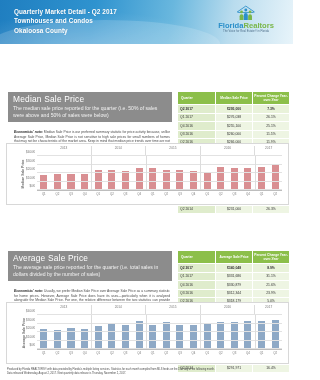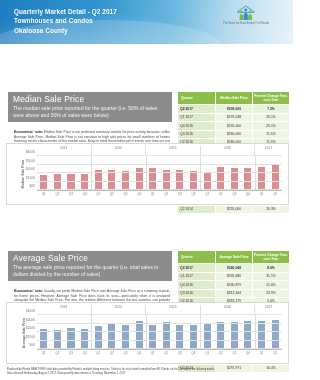--- a/index.html
+++ b/index.html
@@ -193,20 +193,23 @@
   <div class="logo">
     <svg class="mark" viewBox="0 0 48 30">
       <path d="M24 2 L40 13 L38 13 L38 14 L10 14 L10 13 L8 13 Z" fill="none" stroke="#2b8fc9" stroke-width="1.6"></path>
       <circle cx="16" cy="13" r="2.6" fill="#7ab648"></circle>
       <path d="M12.4 28 v-7 a3.6 3.6 0 0 1 7.2 0 v7 z" fill="#7ab648"></path>
       <circle cx="24" cy="9.5" r="2.8" fill="#2b8fc9"></circle>
       <path d="M20.2 28 v-9 a3.8 3.8 0 0 1 7.6 0 v9 z" fill="#2b8fc9"></path>
       <circle cx="32" cy="13" r="2.6" fill="#7ab648"></circle>
       <path d="M28.4 28 v-7 a3.6 3.6 0 0 1 7.2 0 v7 z" fill="#7ab648"></path>
     </svg>
+    <div class="brand">
+      <span class="b1">Florida</span><span class="b2">Realtors</span>
+    </div>
     <div class="tag">The Voice for Real Estate® in Florida</div>
   </div>
 </div>
 
 <div class="panel">
 
   <div class="band" style="top:48px;">
     <div class="band-title">Median Sale Price</div>
     <div class="band-sub">The median sale price reported for the quarter (i.e. 50% of sales were above and 50% of sales were below)</div>
   </div>

